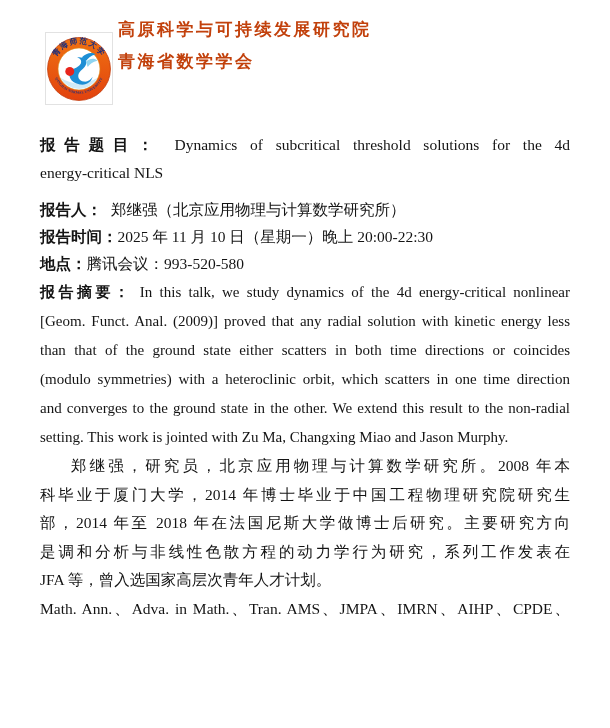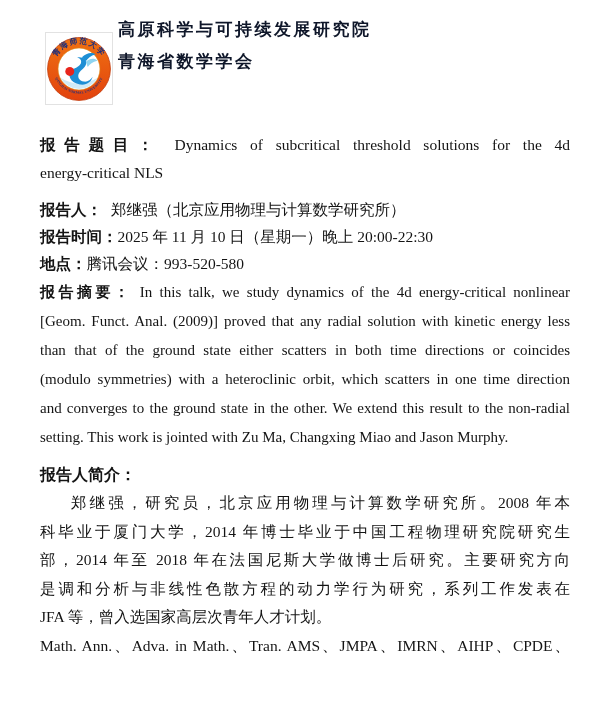--- a/index.html
+++ b/index.html
@@ -18,21 +18,21 @@
     position:absolute; left:45px; top:32px;
     width:68px; height:73px;
     background:#ffffff;
     border:1px solid #e2e2e2;
     display:flex; align-items:center; justify-content:center;
   }
   .org-lines { position:absolute; left:118px; top:13px; }
   .org-line {
     height:32.5px; display:flex; align-items:center;
     font-weight:bold; font-size:17px; letter-spacing:2.5px;
-    color:#0f172a;
+    color:#c2410c;
     font-family:"DejaVu Serif","Liberation Serif",serif;
   }
   
   .content { position:absolute; left:40px; right:40px; top:131px; }
   .lbl { font-weight:bold; }
   .just { text-align:justify; text-align-last:justify; }
   .t-line { font-size:15.5px; line-height:27.5px; }
   .meta { margin-top:10px; }
   .m-line { font-size:15.5px; line-height:27px; }
   .speaker-name { margin-left:9px; }
@@ -105,21 +105,20 @@
         <span class="lbl">报告摘要：</span>
         <span>In this talk, we study dynamics of the 4d energy-critical nonlinear</span>
       </div>
       <div class="a-line just">[Geom. Funct. Anal. (2009)] proved that any radial solution with kinetic energy less</div>
       <div class="a-line just">than that of the ground state either scatters in both time directions or coincides</div>
       <div class="a-line just">(modulo symmetries) with a heteroclinic orbit, which scatters in one time direction</div>
       <div class="a-line just">and converges to the ground state in the other. We extend this result to the non-radial</div>
       <div class="a-line">setting. This work is jointed with Zu Ma, Changxing Miao and Jason Murphy.</div>
     </div>
 
-    <div class="bio-heading">报告人简介：</div>
 
     <div class="bio">
       <div class="b-line just indent">郑继强，研究员，北京应用物理与计算数学研究所。2008 年本</div>
       <div class="b-line just">科毕业于厦门大学，2014 年博士毕业于中国工程物理研究院研究生</div>
       <div class="b-line just">部，2014 年至 2018 年在法国尼斯大学做博士后研究。主要研究方向</div>
       <div class="b-line just">是调和分析与非线性色散方程的动力学行为研究，系列工作发表在</div>
       <div class="b-line">JFA 等，曾入选国家高层次青年人才计划。</div>
       <div class="b-line just">Math. Ann.、Adva. in Math.、Tran. AMS、JMPA、IMRN、AIHP、CPDE、</div>
     </div>
 

